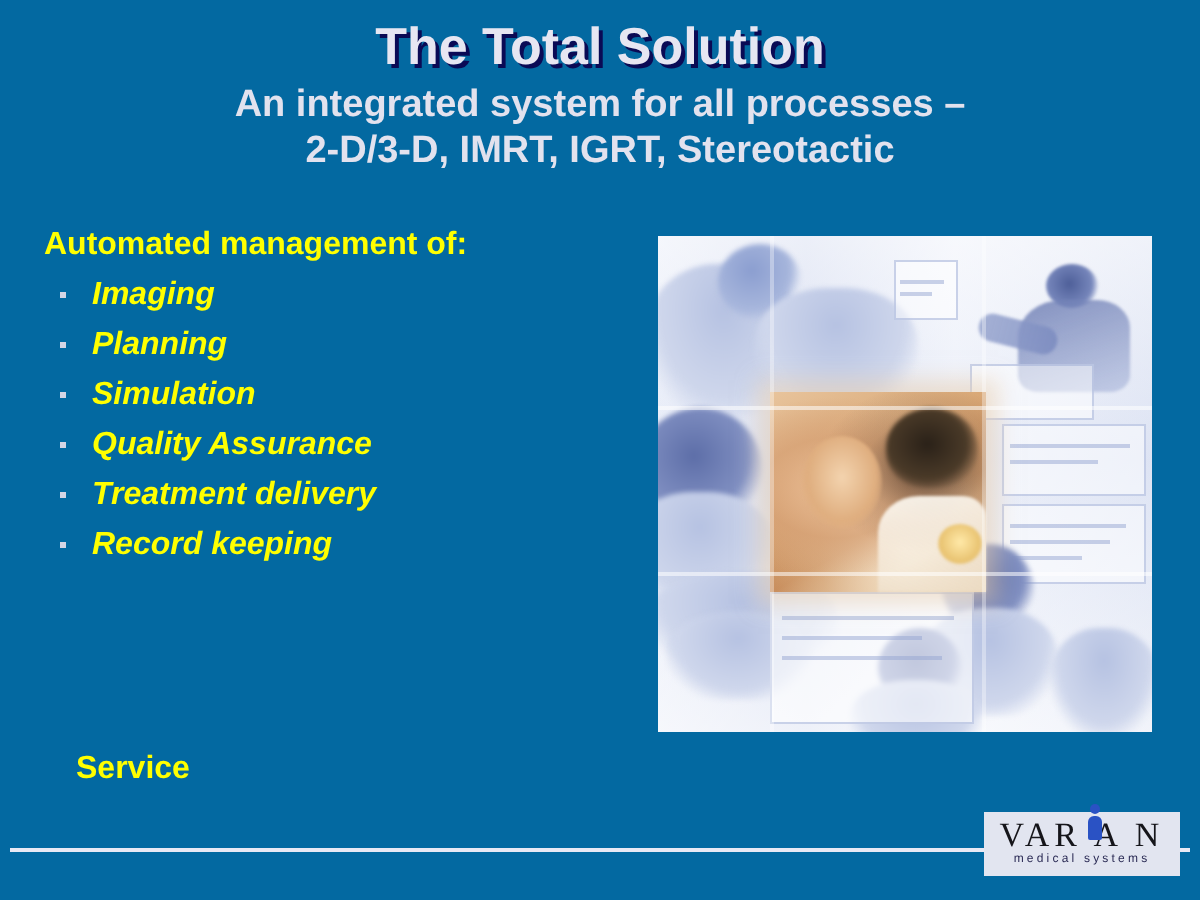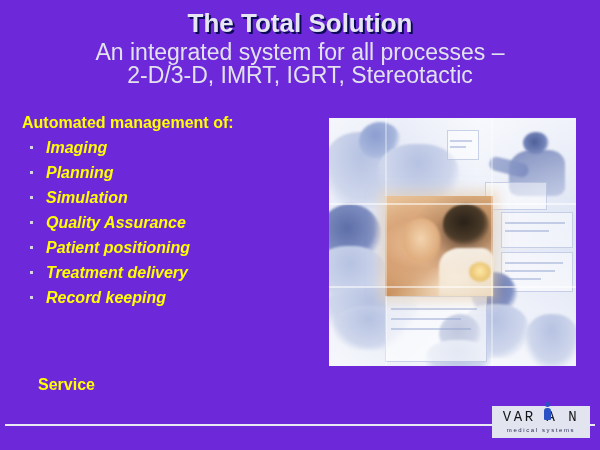--- a/index.html
+++ b/index.html
@@ -10,21 +10,21 @@
     width: 600px;
     height: 450px;
     background: #131397;
     font-family: "Liberation Sans", sans-serif;
     overflow: hidden;
   }
   #slide {
     position: relative;
     width: 600px;
     height: 450px;
-    background: #6d28d9;
+    background: #0369a1;
   }
 
   
   #title-block {
     position: absolute;
     left: 0;
     top: 8px;
     width: 600px;
     text-align: center;
   }
@@ -32,22 +32,22 @@
     font-size: 26px;
     font-weight: bold;
     color: #E6E6F2;
     letter-spacing: 0px;
     line-height: 30px;
     text-shadow: 2px 2px 0 #0a0a55;
     white-space: nowrap;
   }
   #slide-subtitle {
     margin-top: 3px;
-    font-size: 23px;
-    font-weight: normal;
+    font-size: 19px;
+    font-weight: bold;
     color: #E2E2EE;
     line-height: 23px;
   }
   #slide-subtitle .sub-line {
     display: block;
     white-space: nowrap;
   }
 
   
   #content-left {
@@ -232,22 +232,22 @@
     left: 492px;
     top: 406px;
     width: 98px;
     height: 32px;
     background: #E2E5F0;
     text-align: center;
   }
   #varian-wordmark {
     position: relative;
     margin-top: 3px;
-    font-family: Liberation Mono, monospace;
-    font-size: 14px;
+    font-family: Liberation Serif, serif;
+    font-size: 17px;
     letter-spacing: 2.5px;
     color: #15151a;
     line-height: 17px;
     white-space: nowrap;
   }
   #varian-tagline {
     font-family: "Liberation Sans", sans-serif;
     font-size: 6px;
     letter-spacing: 1.6px;
     color: #2b2b55;
@@ -294,24 +294,20 @@
         <span class="bullet-marker"></span>
         <span>Planning</span>
       </li>
       <li>
         <span class="bullet-marker"></span>
         <span>Simulation</span>
       </li>
       <li>
         <span class="bullet-marker"></span>
         <span>Quality Assurance</span>
-      </li>
-      <li>
-        <span class="bullet-marker"></span>
-        <span>Patient positioning</span>
       </li>
       <li>
         <span class="bullet-marker"></span>
         <span>Treatment delivery</span>
       </li>
       <li>
         <span class="bullet-marker"></span>
         <span>Record keeping</span>
       </li>
     </ul>

